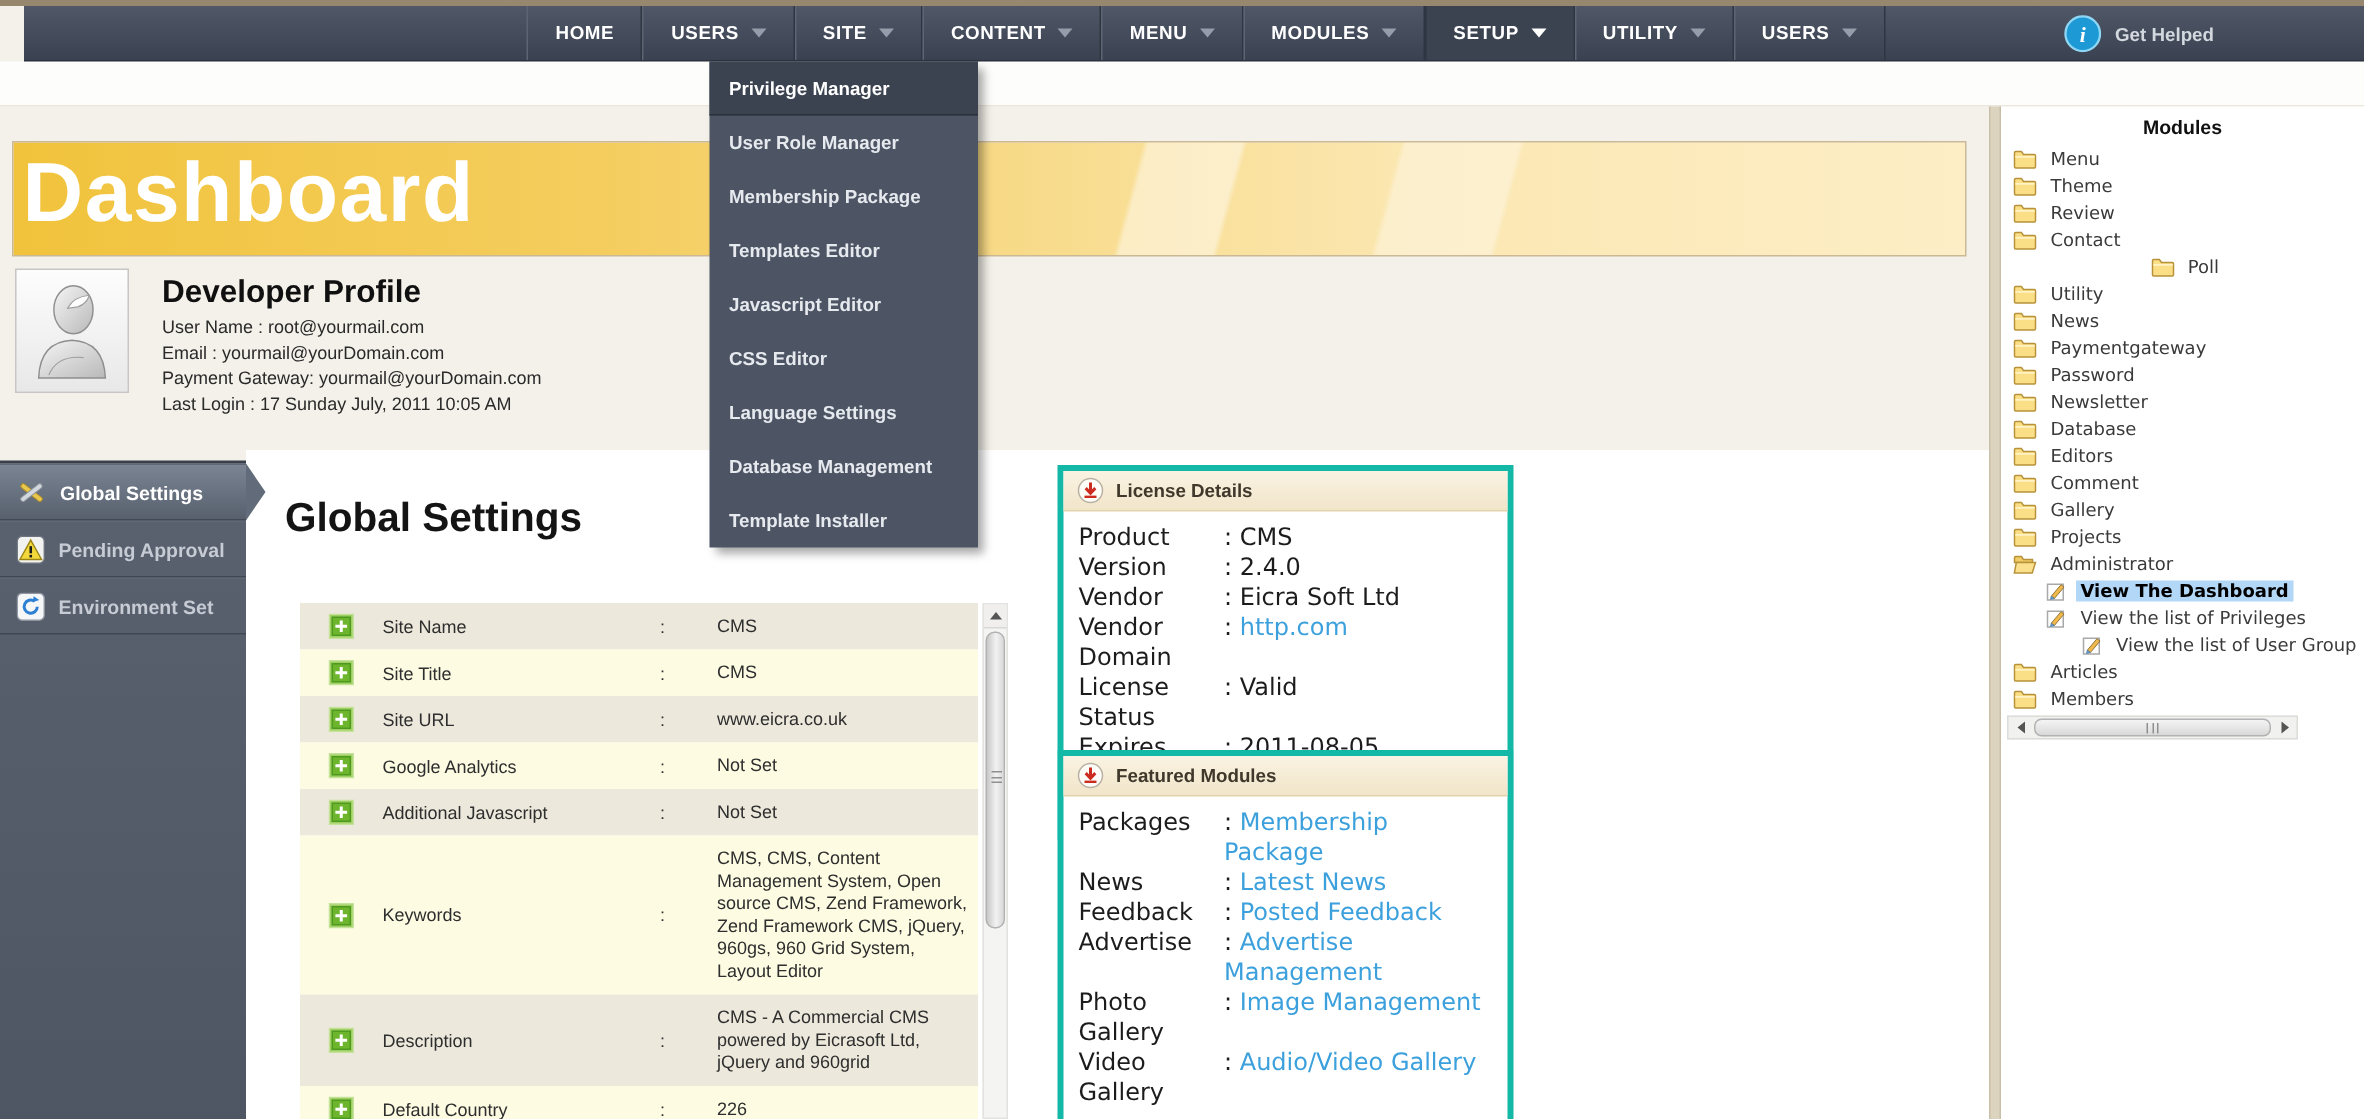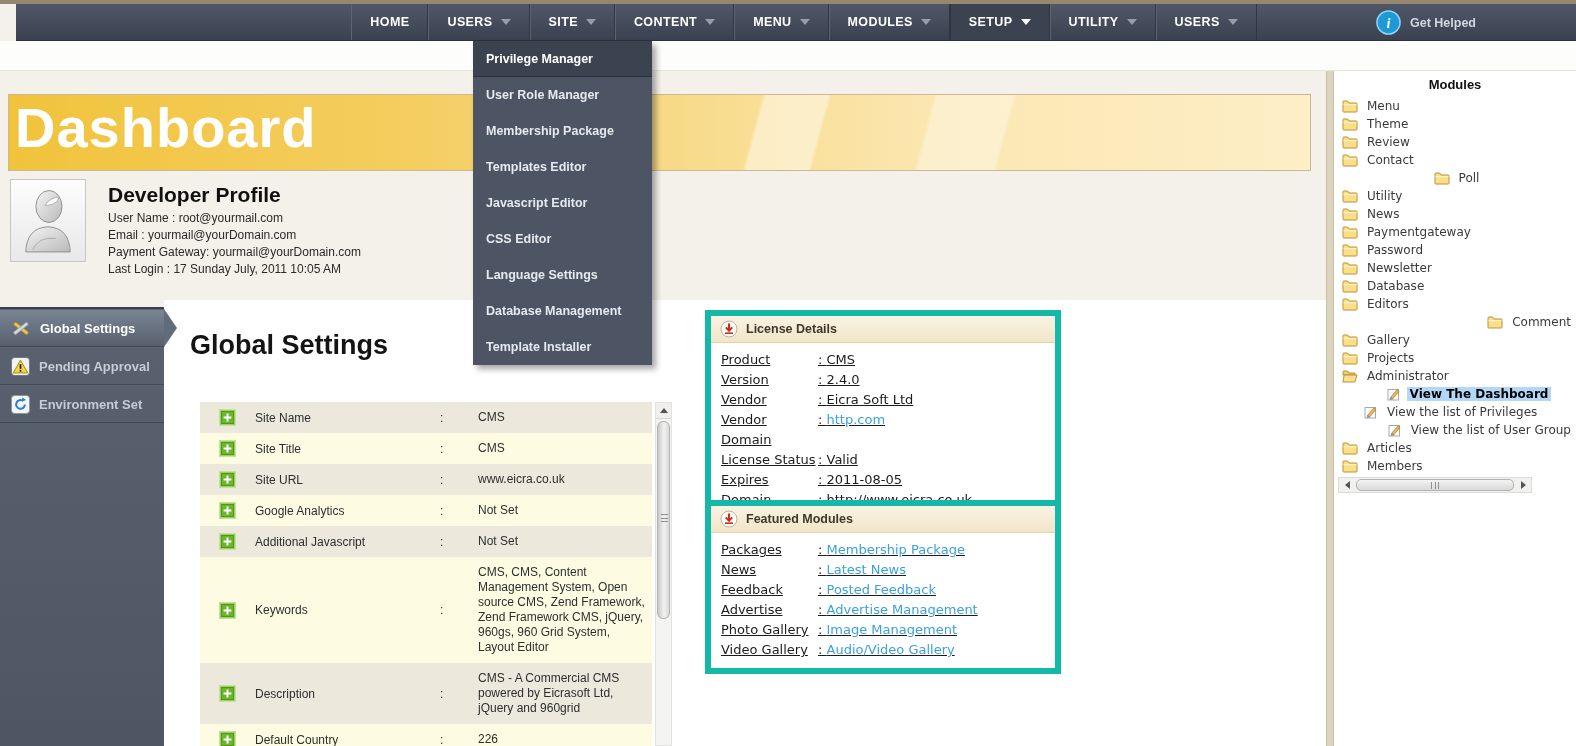--- a/index.html
+++ b/index.html
@@ -69,26 +69,26 @@
   .c-value { flex:1; padding:8px 6px 8px 0; line-height:15px; }
 
   .vscroll { position:absolute; left:655px; top:402px; width:17px; bottom:0; background:#f4f4f2; border:1px solid #e2e2de; z-index:2;}
   .vscroll-up { height:16px; background:#f0efed; border-bottom:1px solid #d8d8d4; display:flex; align-items:center; justify-content:center; cursor:pointer; }
   .vs-arrow { width:0; height:0; border-left:4px solid transparent; border-right:4px solid transparent; border-bottom:5px solid #555; }
   .vscroll-thumb { position:absolute; top:18px; left:1px; width:13px; height:198px; background:linear-gradient(90deg,#c8c8c8,#f2f2f2 55%,#d8d8d8); border:1px solid #b2b2b2; border-radius:6px; cursor:grab; }
   .grip { position:absolute; left:3px; top:92px; width:7px; height:8px; border-top:1px solid #8f8f8f; border-bottom:1px solid #8f8f8f; }
   .grip::after { content:""; position:absolute; left:0; top:3px; width:7px; border-top:1px solid #8f8f8f; }
 
   
-  .info-panel { position:absolute; width:356px; background:#fff; border:6px solid #14b8a6; z-index:2; }
+  .info-panel { position:absolute; width:304px; background:#fff; border:4px solid #14b8a6; z-index:2; }
   .panel-license  { left:705px; top:310px; }
   .panel-featured { left:705px; top:500px; }
   .panel-header { height:27px; background:linear-gradient(#faf3e3,#f1e5c9); border-bottom:1px solid #e3d3ab; display:flex; align-items:center; gap:8px; padding-left:9px; font-weight:bold; font-size:12.5px; color:#3f382b; }
   .panel-body { padding:7px 10px 8px; }
-  .info-row { display:flex; font-size:13px; line-height:20px; color:#1c1c1c; font-family:"DejaVu Sans","Liberation Sans",sans-serif;text-decoration:underline; }
+  .info-row { display:flex; font-size:16px; line-height:20px; color:#1c1c1c; font-family:"DejaVu Sans","Liberation Sans",sans-serif; }
   .info-label { width:97px; flex:none; }
   .info-value a, .linkish { color:#3ba0dc; text-decoration:none; cursor:pointer; }
 
   
   .right-divider { position:absolute; left:1326px; top:71px; width:8px; bottom:0; background:#ddd4c0; border-left:1px solid #c9bfa8; border-right:1px solid #c9bfa8; }
   .modules-panel { position:absolute; left:1334px; top:71px; right:0; bottom:0; background:#fff; }
   .modules-title { text-align:center; font-weight:bold; font-size:13px; color:#101010; padding-top:6px; }
   .tree { position:absolute; left:4px; top:26px; right:2px; }
   .tree-item { height:18px; display:flex; align-items:center; gap:6px; font-size:12px; color:#3a3a3a; font-family:"DejaVu Sans","Liberation Sans",sans-serif; cursor:pointer; white-space:nowrap; overflow:hidden; }
   .tree-item .lbl { padding:0 3px; }
@@ -553,21 +553,21 @@
       </div>
       <div class="tree-item" style="padding-left: 4px;">
         <span class="icon-flex">
           <svg width="16" height="13" viewBox="0 0 16 13">
             <path d="M1 3.5 V1.8 Q1 1 1.8 1 H5.6 L7 3 H14.2 Q15 3 15 3.8 V11.2 Q15 12 14.2 12 H1.8 Q1 12 1 11.2 Z" fill="#fbdf86" stroke="#b8923a"></path>
             <path d="M1.5 4.6 H14.5" stroke="#fff2c4" stroke-width="1.2" fill="none"></path>
           </svg>
         </span>
         <span class="lbl">Editors</span>
       </div>
-      <div class="tree-item" style="padding-left: 4px; justify-content: flex-end;">
+      <div class="tree-item" style="padding-left: 4px;">
         <span class="icon-flex">
           <svg width="16" height="13" viewBox="0 0 16 13">
             <path d="M1 3.5 V1.8 Q1 1 1.8 1 H5.6 L7 3 H14.2 Q15 3 15 3.8 V11.2 Q15 12 14.2 12 H1.8 Q1 12 1 11.2 Z" fill="#fbdf86" stroke="#b8923a"></path>
             <path d="M1.5 4.6 H14.5" stroke="#fff2c4" stroke-width="1.2" fill="none"></path>
           </svg>
         </span>
         <span class="lbl">Comment</span>
       </div>
       <div class="tree-item" style="padding-left: 4px;">
         <span class="icon-flex">
@@ -589,21 +589,21 @@
       </div>
       <div class="tree-item" style="padding-left: 4px;">
         <span class="icon-flex">
           <svg width="16" height="13" viewBox="0 0 16 13">
             <path d="M1 3.5 V1.8 Q1 1 1.8 1 H5.6 L7 3 H13 V5 H1 Z" fill="#f0cd67" stroke="#b8923a"></path>
             <path d="M2.2 5 H15 L12.8 12 H0.9 Z" fill="#fbe18d" stroke="#b8923a"></path>
           </svg>
         </span>
         <span class="lbl">Administrator</span>
       </div>
-      <div class="tree-item selected" style="padding-left: 26px; justify-content: center;">
+      <div class="tree-item selected" style="padding-left: 26px;">
         <span class="icon-flex">
           <svg width="14" height="14" viewBox="0 0 14 14">
             <rect x="1" y="2.5" width="10.5" height="10.5" fill="#fff" stroke="#a9a9a9"></rect>
             <path d="M3.5 10.5 L10 2.8 L12 4.4 L5.6 12 Z" fill="#f0b94e" stroke="#8a6a2a" stroke-width="0.6"></path>
             <path d="M3.5 10.5 L5.6 12 L3 12.6 Z" fill="#6aa7e0" stroke="#4a7aa8" stroke-width="0.5"></path>
           </svg>
         </span>
         <span class="lbl">View The Dashboard</span>
       </div>
       <div class="tree-item" style="padding-left: 26px;">

